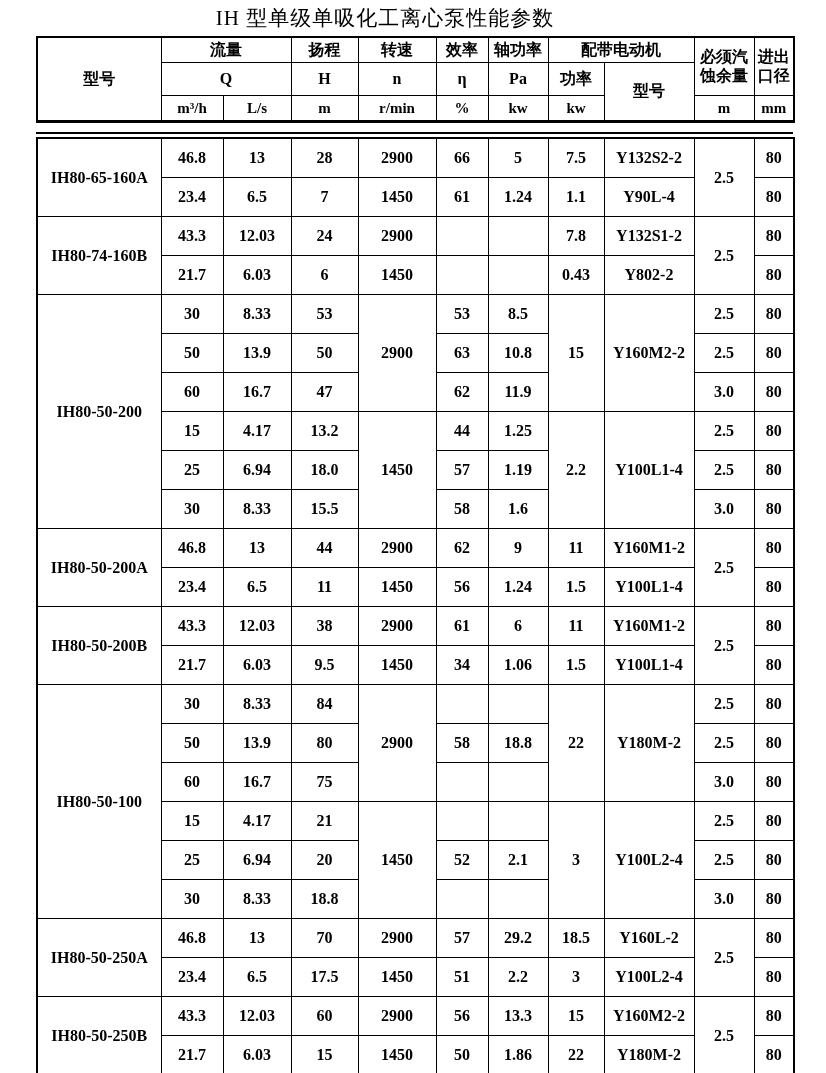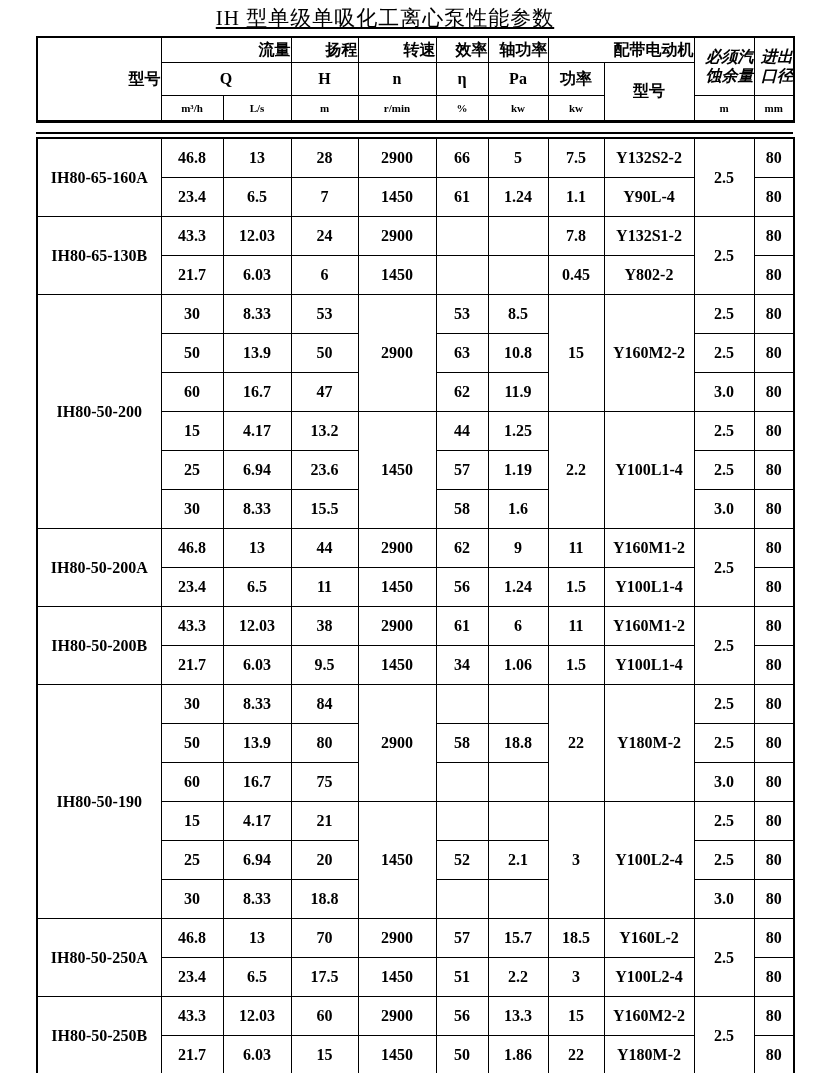--- a/index.html
+++ b/index.html
@@ -1,29 +1,29 @@
 <!DOCTYPE html>
 <html><head>
 <meta charset="utf-8">
 <style>
   html,body{margin:0;padding:0;background:#fff;}
   .page{position:relative;width:826px;height:1073px;background:#ffffff;color:#000;
         font-family:"Liberation Serif","DejaVu Serif",serif;}
   .title{position:absolute;top:4px;left:0;width:770px;text-align:center;
-         font-size:21px;font-weight:normal;letter-spacing:1px;text-decoration:underline;}
+         font-size:21px;font-weight:normal;letter-spacing:1px;}
   .tbl-area{position:absolute;left:36px;top:36px;width:757px;}
   table{border-collapse:collapse;table-layout:fixed;width:757px;}
   td{border:1px solid #000;text-align:center;vertical-align:middle;
      font-weight:bold;font-size:16px;padding:0;overflow:hidden;}
   .hdr{border:2px solid #000;border-bottom-width:3px;}
   .hdr td{font-size:16px;}
-  .hdr tr.h1 td{height:24px;text-align:right;}
+  .hdr tr.h1 td{height:24px;}
   .hdr tr.h2 td{height:32px;}
-  .hdr tr.h3 td{height:24px;font-size:11px;}
-  .two-line{line-height:1.15;font-size:15px;font-style:italic;}
+  .hdr tr.h3 td{height:24px;font-size:15px;}
+  .two-line{line-height:1.15;font-size:15px;}
   .body-wrap{margin-top:9px;border-top:2px solid #000;padding-top:3px;}
   .bodytbl{border:2px solid #000;border-bottom-width:3px;}
   .bodytbl td{height:38px;}
 </style>
 </head>
 <body>
 
 <div class="page">
   <div class="title">IH 型单级单吸化工离心泵性能参数</div>
 
@@ -119,40 +119,40 @@
           <td>7</td>
           <td>1450</td>
           <td>61</td>
           <td>1.24</td>
           <td>1.1</td>
           <td>Y90L-4</td>
           <td>80</td>
         </tr>
 
         <tr>
-          <td rowspan="2">IH80-65-130B</td>
+          <td rowspan="2">IH80-74-160B</td>
           <td>43.3</td>
           <td>12.03</td>
           <td>24</td>
           <td>2900</td>
           <td></td>
           <td></td>
           <td>7.8</td>
           <td>Y132S1-2</td>
           <td rowspan="2">2.5</td>
           <td>80</td>
         </tr>
         <tr>
           <td>21.7</td>
           <td>6.03</td>
           <td>6</td>
           <td>1450</td>
           <td></td>
           <td></td>
-          <td>0.45</td>
+          <td>0.43</td>
           <td>Y802-2</td>
           <td>80</td>
         </tr>
 
         <tr>
           <td rowspan="6">IH80-50-200</td>
           <td>30</td>
           <td>8.33</td>
           <td>53</td>
           <td rowspan="3">2900</td>
@@ -189,21 +189,21 @@
           <td>44</td>
           <td>1.25</td>
           <td rowspan="3">2.2</td>
           <td rowspan="3">Y100L1-4</td>
           <td>2.5</td>
           <td>80</td>
         </tr>
         <tr>
           <td>25</td>
           <td>6.94</td>
-          <td>23.6</td>
+          <td>18.0</td>
           <td>57</td>
           <td>1.19</td>
           <td>2.5</td>
           <td>80</td>
         </tr>
         <tr>
           <td>30</td>
           <td>8.33</td>
           <td>15.5</td>
           <td>58</td>
@@ -256,21 +256,21 @@
           <td>9.5</td>
           <td>1450</td>
           <td>34</td>
           <td>1.06</td>
           <td>1.5</td>
           <td>Y100L1-4</td>
           <td>80</td>
         </tr>
 
         <tr>
-          <td rowspan="6">IH80-50-190</td>
+          <td rowspan="6">IH80-50-100</td>
           <td>30</td>
           <td>8.33</td>
           <td>84</td>
           <td rowspan="3">2900</td>
           <td></td>
           <td></td>
           <td rowspan="3">22</td>
           <td rowspan="3">Y180M-2</td>
           <td>2.5</td>
           <td>80</td>
@@ -324,21 +324,21 @@
           <td>80</td>
         </tr>
 
         <tr>
           <td rowspan="2">IH80-50-250A</td>
           <td>46.8</td>
           <td>13</td>
           <td>70</td>
           <td>2900</td>
           <td>57</td>
-          <td>15.7</td>
+          <td>29.2</td>
           <td>18.5</td>
           <td>Y160L-2</td>
           <td rowspan="2">2.5</td>
           <td>80</td>
         </tr>
         <tr>
           <td>23.4</td>
           <td>6.5</td>
           <td>17.5</td>
           <td>1450</td>

